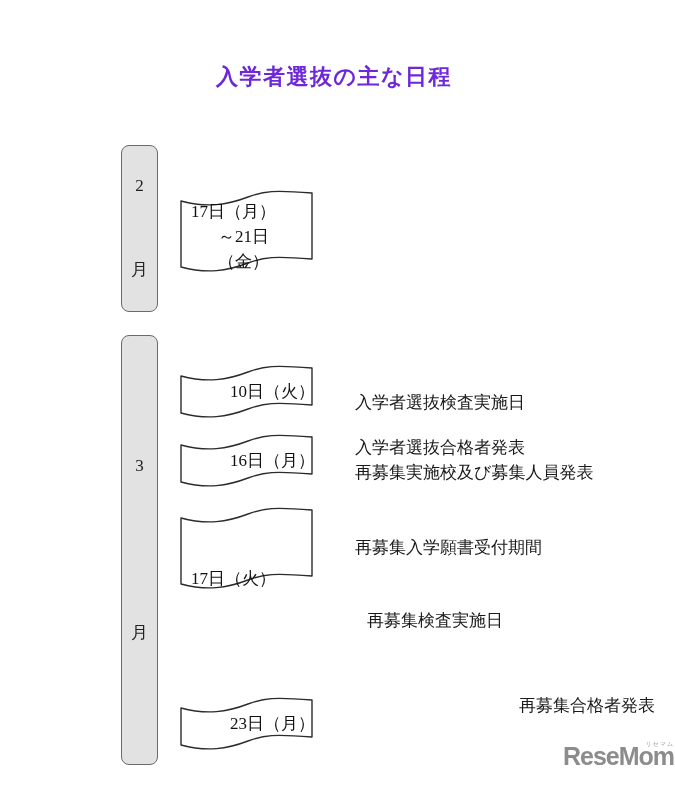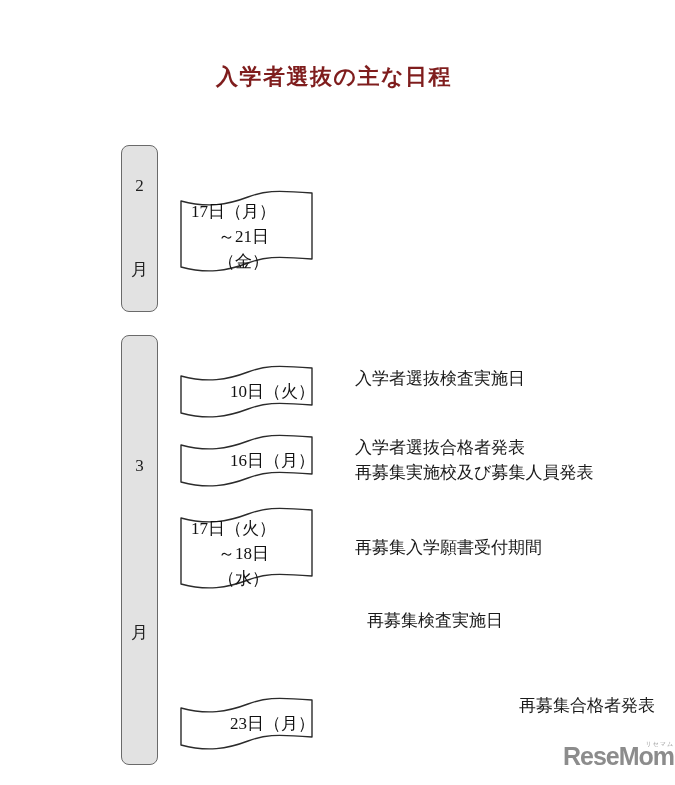--- a/index.html
+++ b/index.html
@@ -13,21 +13,21 @@
   }
   .title{
     position:absolute;
     left:0;top:62px;width:668px;
     margin:0;
     text-align:center;
     font-family:"Liberation Sans","DejaVu Sans",sans-serif;
     font-weight:bold;
     font-size:22px;
     letter-spacing:1.5px;
-    color:#7f1d1d;
+    color:#6d28d9;
   }
   .month-bar{
     position:absolute;
     left:121px;width:37px;
     background:#e2e2e2;
     border:1.5px solid #6a6a6a;
     border-radius:8px;
     box-sizing:border-box;
   }
   .bar-glyph{
@@ -104,21 +104,21 @@
   </div>
 
   <div class="event-banner" style="top:363px;height:56px;">
     <svg width="137" height="56" viewBox="0 0 137 56">
       <path d="M 3,13 C 29,20 49,17 70,9 C 86,3 96,2 134,5 L 134,42 C 96,39 86,40 70,46 C 49,54 29,57 3,50 Z" fill="#ffffff" stroke="#2b2b2b" stroke-width="1.4" stroke-linejoin="round"></path>
     </svg>
     <div class="date-overlay centered">
       <span>10日（火）</span>
     </div>
   </div>
-  <div class="event-label" style="top:351px;height:56px;">
+  <div class="event-label" style="top:376px;height:56px;font-family:Liberation Mono, monospace;">
     <span>入学者選抜検査実施日</span>
   </div>
 
   <div class="event-banner" style="top:432px;height:56px;">
     <svg width="137" height="56" viewBox="0 0 137 56">
       <path d="M 3,13 C 29,20 49,17 70,9 C 86,3 96,2 134,5 L 134,42 C 96,39 86,40 70,46 C 49,54 29,57 3,50 Z" fill="#ffffff" stroke="#2b2b2b" stroke-width="1.4" stroke-linejoin="round"></path>
     </svg>
     <div class="date-overlay centered">
       <span>16日（月）</span>
     </div>
@@ -127,21 +127,20 @@
     <span>入学者選抜合格者発表</span>
     <span>再募集実施校及び募集人員発表</span>
   </div>
 
   <div class="event-banner" style="top:505px;height:86px;">
     <svg width="137" height="86" viewBox="0 0 137 86">
       <path d="M 3,13 C 29,20 49,17 70,9 C 86,3 96,2 134,5 L 134,71 C 96,68 86,69 70,75 C 49,83 29,86 3,79 Z" fill="#ffffff" stroke="#2b2b2b" stroke-width="1.4" stroke-linejoin="round"></path>
     </svg>
     <div class="date-overlay two-line">
       <span class="date-line1">17日（火）</span>
-      <span class="date-line2">～18日（水）</span>
     </div>
   </div>
   <div class="event-label" style="top:505px;height:86px;">
     <span>再募集入学願書受付期間</span>
   </div>
 
   <div class="event-label" style="top:593px;height:56px;margin-left:12px;">
     <span>再募集検査実施日</span>
   </div>
 

